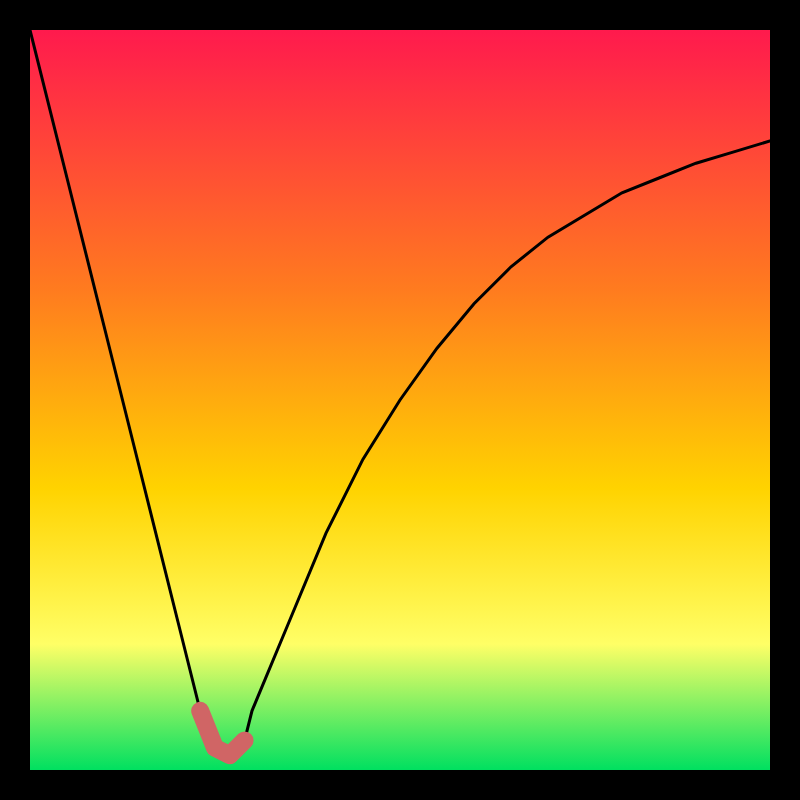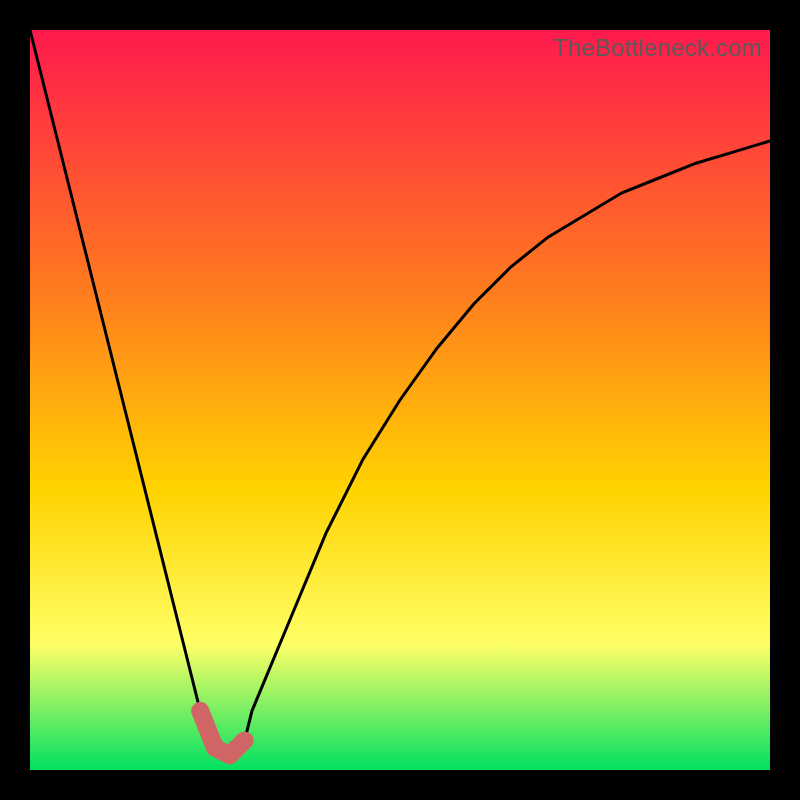--- a/index.html
+++ b/index.html
@@ -51,14 +51,13 @@
         <stop id="g2" offset="62%" stop-color="#ffd300"></stop>
         <stop id="g3" offset="83%" stop-color="#ffff66"></stop>
         <stop id="g4" offset="100%" stop-color="#00e060"></stop>
       </linearGradient>
     </defs>
     <rect x="0" y="0" width="740" height="740" fill="url(#bg-grad)"></rect>
     <path id="curve-path" fill="none" stroke="#000000" stroke-width="3" stroke-linecap="round" d="M0.0 0.0 L37.0 148.0 L74.0 296.0 L111.0 444.0 L148.0 592.0 L170.2 680.8 L185.0 717.8 L199.8 725.2 L214.6 710.4 L222.0 680.8 L259.0 592.0 L296.0 503.2 L333.0 429.2 L370.0 370.0 L407.0 318.2 L444.0 273.8 L481.0 236.8 L518.0 207.2 L555.0 185.0 L592.0 162.8 L629.0 148.0 L666.0 133.2 L703.0 122.1 L740.0 111.0"></path>
     <path id="highlight-path" fill="none" stroke="#d06565" stroke-width="18" stroke-linecap="round" stroke-linejoin="round" d="M170.2 680.8 L185.0 717.8 L199.8 725.2 L214.6 710.4"></path>
   </svg>
 
-  <div class="watermark">TheBottleneck.com</div>
 </div>
 
 </body></html>

